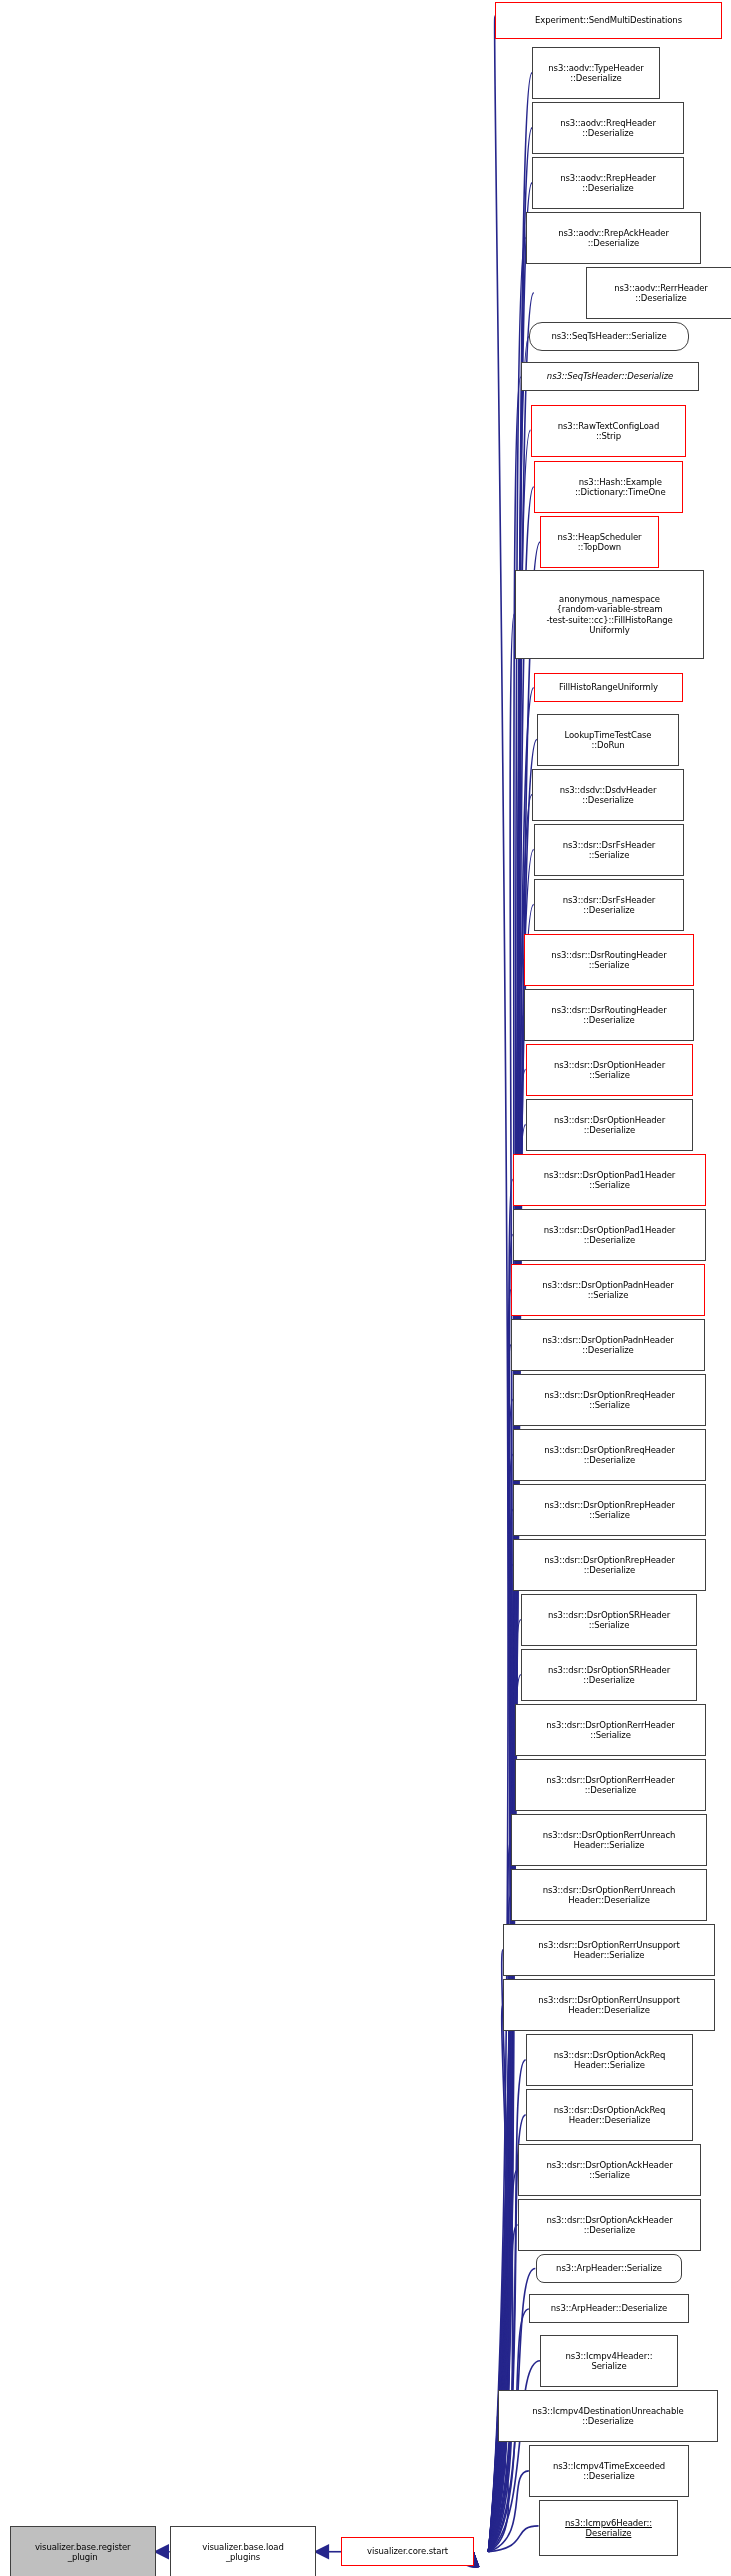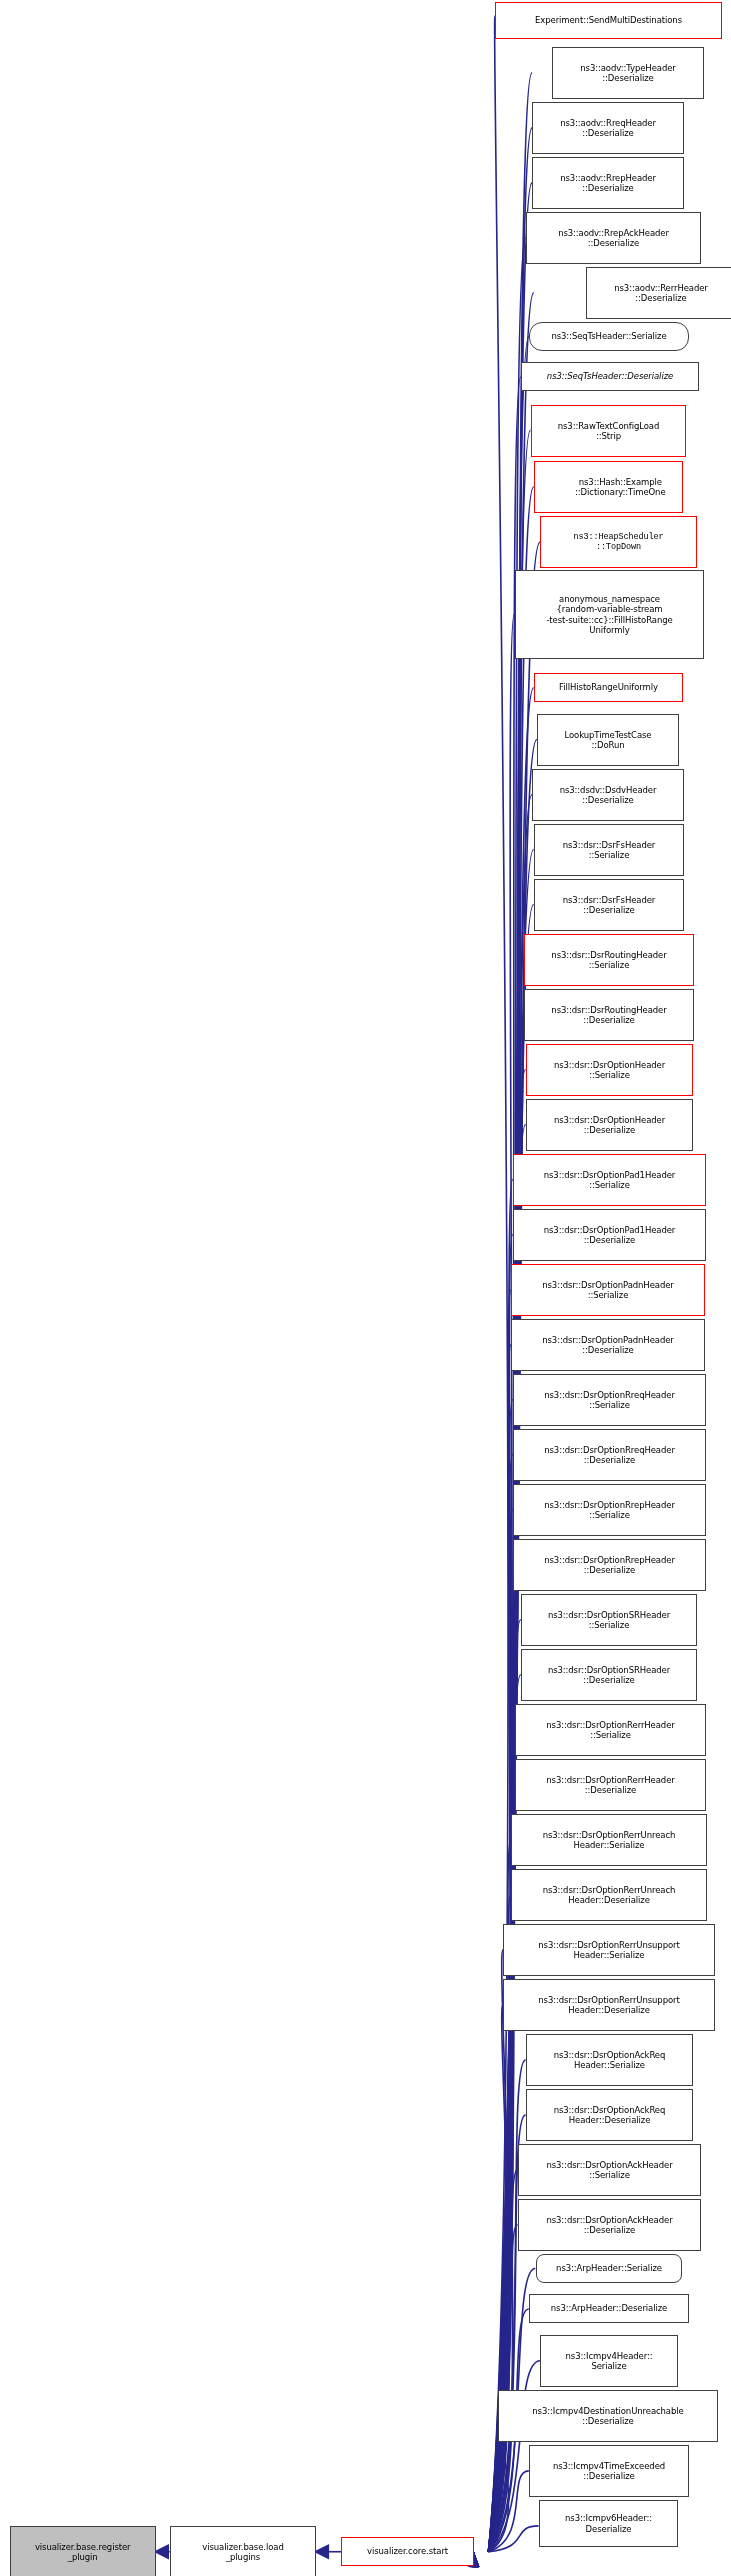--- a/index.html
+++ b/index.html
@@ -156,37 +156,37 @@
       <path d="M333,1561 C315.95,1561 328,1574.44 302,1577" stroke="#26268c" fill="none" stroke-width="1"></path>
       <polygon points="0,0 9,-4.5 9,4.5" fill="#26268c" transform="translate(293,1577) rotate(174.37669469794616)"></polygon>
     </svg>
   <div id="nodes">
       <div class="node shaded" style="left: 9.7px; top: 2526px; width: 146px; height: 52px;">visualizer.base.register
 _plugin</div>
       <div class="node" style="left: 170px; top: 2526px; width: 146px; height: 52px;">visualizer.base.load
 _plugins</div>
       <div class="node red" style="left: 341px; top: 2537px; width: 133px; height: 29px;">visualizer.core.start</div>
       <div class="node red" style="left: 495px; top: 1.6px; width: 227px; height: 37px;">Experiment::SendMultiDestinations</div>
-      <div class="node" style="left: 552px; top: 47px; width: 152px; height: 52px;">ns3::aodv::TypeHeader
+      <div class="node" style="left: 532px; top: 47px; width: 128px; height: 52px;">ns3::aodv::TypeHeader
 ::Deserialize</div>
       <div class="node" style="left: 532px; top: 102px; width: 152px; height: 52px;">ns3::aodv::RreqHeader
 ::Deserialize</div>
       <div class="node" style="left: 532px; top: 157px; width: 152px; height: 52px;">ns3::aodv::RrepHeader
 ::Deserialize</div>
       <div class="node" style="left: 526px; top: 212px; width: 175px; height: 52px;">ns3::aodv::RrepAckHeader
 ::Deserialize</div>
       <div class="node" style="left: 559px; top: 267px; width: 150px; height: 52px; margin-left: 27px;">ns3::aodv::RerrHeader
 ::Deserialize</div>
       <div class="node" style="left: 529px; top: 322px; width: 160px; height: 29px; border-radius: 13px;">ns3::SeqTsHeader::Serialize</div>
       <div class="node" style="left: 521px; top: 362px; width: 178px; height: 29px; font-style: italic;">ns3::SeqTsHeader::Deserialize</div>
       <div class="node red" style="left: 531px; top: 405px; width: 155px; height: 52px;">ns3::RawTextConfigLoad
 ::Strip</div>
       <div class="node red" style="left: 534px; top: 461px; width: 149px; height: 52px; padding-left: 26px;">ns3::Hash::Example
 ::Dictionary::TimeOne</div>
-      <div class="node red" style="left: 540px; top: 516px; width: 157px; height: 52px; font-family: Liberation Mono, monospace;">ns3::HeapScheduler
+      <div class="node red" style="left: 540px; top: 516px; width: 119px; height: 52px;">ns3::HeapScheduler
 ::TopDown</div>
       <div class="node" style="left: 515px; top: 570px; width: 189px; height: 89px;">anonymous_namespace
 {random-variable-stream
 -test-suite::cc}::FillHistoRange
 Uniformly</div>
       <div class="node red" style="left: 534px; top: 673px; width: 149px; height: 29px;">FillHistoRangeUniformly</div>
       <div class="node" style="left: 537px; top: 714px; width: 142px; height: 52px;">LookupTimeTestCase
 ::DoRun</div>
       <div class="node" style="left: 532px; top: 769px; width: 152px; height: 52px;">ns3::dsdv::DsdvHeader
 ::Deserialize</div>
@@ -243,17 +243,17 @@
       <div class="node" style="left: 518px; top: 2199px; width: 183px; height: 52px;">ns3::dsr::DsrOptionAckHeader
 ::Deserialize</div>
       <div class="node" style="left: 536px; top: 2254px; width: 146px; height: 29px; border-radius: 8px;">ns3::ArpHeader::Serialize</div>
       <div class="node" style="left: 529px; top: 2294px; width: 160px; height: 29px;">ns3::ArpHeader::Deserialize</div>
       <div class="node" style="left: 540px; top: 2335px; width: 138px; height: 52px;">ns3::Icmpv4Header::
 Serialize</div>
       <div class="node" style="left: 498px; top: 2390px; width: 220px; height: 52px;">ns3::Icmpv4DestinationUnreachable
 ::Deserialize</div>
       <div class="node" style="left: 529px; top: 2445px; width: 160px; height: 52px;">ns3::Icmpv4TimeExceeded
 ::Deserialize</div>
-      <div class="node" style="left: 539px; top: 2500px; width: 139px; height: 47px;">ns3::Icmpv6Header::
+      <div class="node" style="left: 539px; top: 2500px; width: 139px; height: 56px; text-decoration: underline;">ns3::Icmpv6Header::
 Deserialize</div>
     </div>
 </div>
 
 
 </body></html>

